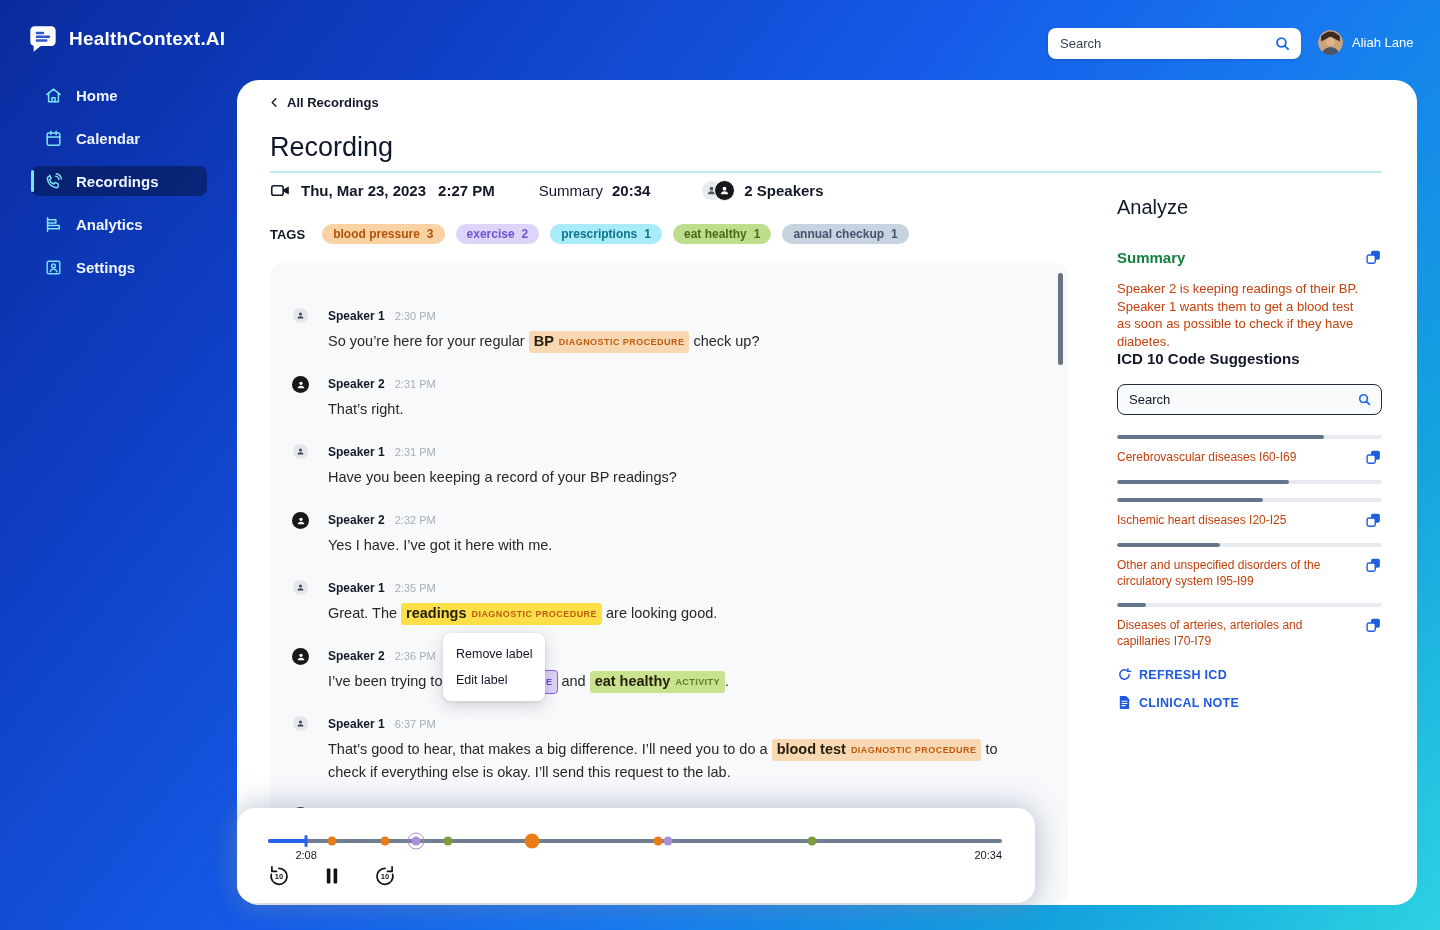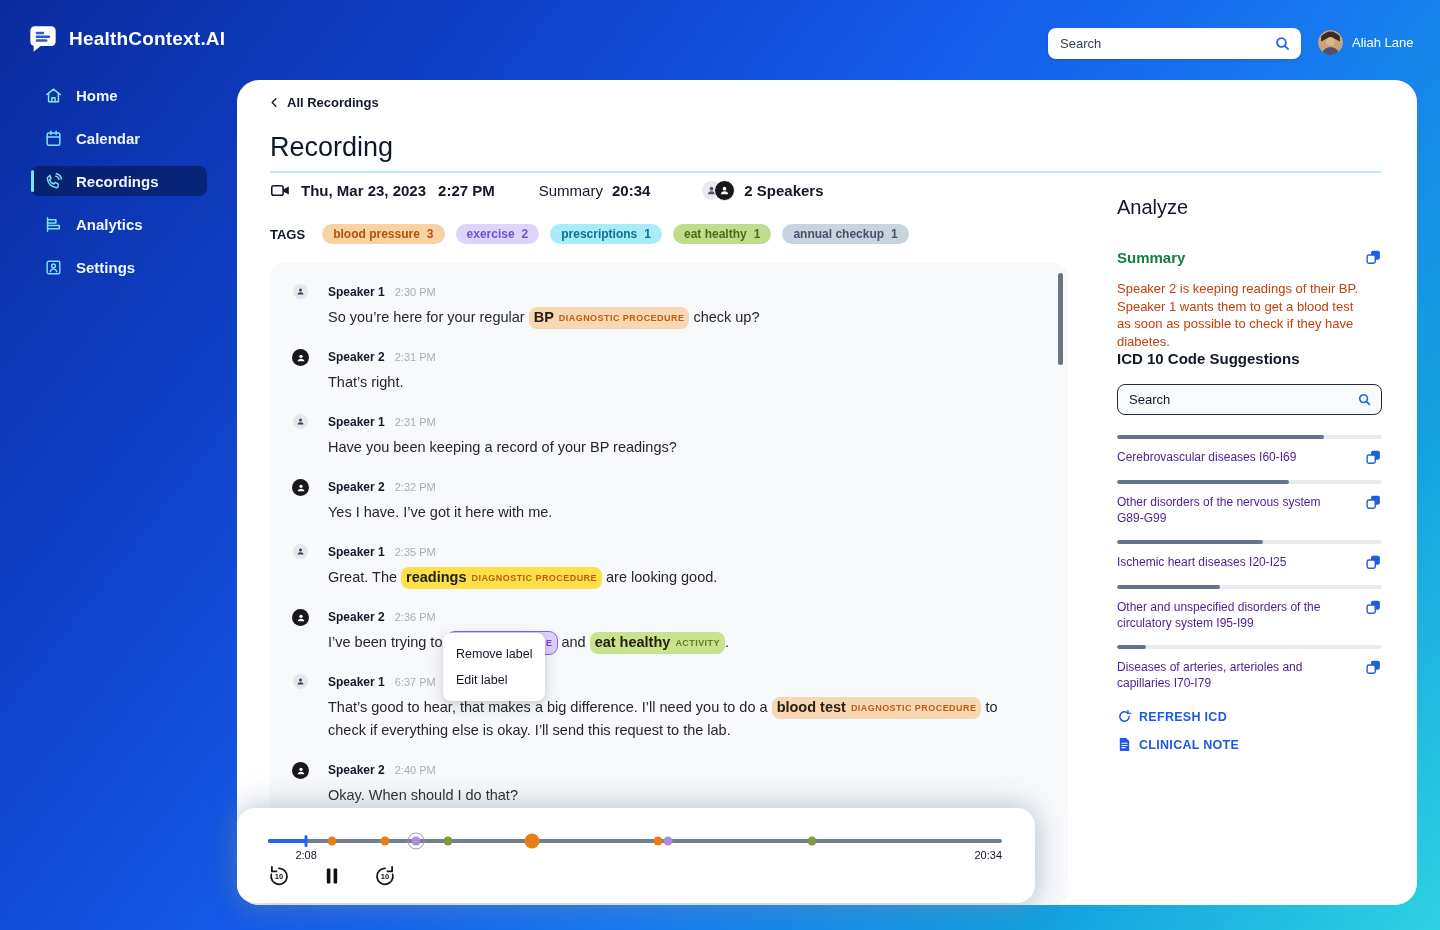--- a/index.html
+++ b/index.html
@@ -75,25 +75,25 @@
     position:absolute; left:33px; top:183px; width:798px; height:642px;
     background:#f8f9fb; border-radius:14px; padding-top:22px; overflow:hidden;
   }
   .scroll-thumb { position:absolute; right:5px; top:10px; width:5px; height:92px; background:#6b7280; border-radius:3px; cursor:pointer; }
   .msg { position:relative; padding:0 46px 0 58px; margin-bottom:21px; }
   .msg-ava { position:absolute; left:23px; top:-1px; border-radius:50%; display:flex; align-items:center; justify-content:center; }
   .msg-ava.light { width:15px; height:15px; background:#e4e7eb; color:#374151; }
   .msg-ava.dark { width:17px; height:17px; background:#18181b; color:#fff; left:22px; }
   .msg-ava svg { width:9px; height:9px; }
   .msg-ava.dark svg { width:10px; height:10px; }
-  .msg-head { display:flex; align-items:baseline; gap:10px; margin-bottom:7px; }
+  .msg-head { display:flex; align-items:baseline; gap:10px; margin-bottom:7px;margin-top:24px; }
   .msg-speaker { font-size:12px; font-weight:bold; color:#111827; }
   .msg-time { font-size:11px; color:#a6adb8; }
   .msg-text { font-size:14.5px; color:#27272a; line-height:23px; }
-  .entity { display:inline-block; padding:0 5px; border-radius:8px; white-space:nowrap; line-height:20px; cursor:pointer; }
+  .entity { display:inline-block; padding:0 5px; border-radius:3px; white-space:nowrap; line-height:20px; cursor:pointer; }
   .entity .term { font-weight:bold; font-size:14.5px; color:#27200f; }
   .entity .etype { font-size:9px; font-weight:bold; letter-spacing:.45px; margin-left:5px; text-transform:uppercase; position:relative; top:-1.5px; }
   .entity.selected { outline:1.5px solid #8b5cf6; }
 
   
   .context-menu {
     position:absolute; left:443px; top:633px; min-width:95px; z-index:40;
     background:#fff; border-radius:8px; padding:8px 13px;
     box-shadow:0 5px 18px rgba(15,23,42,.16), 0 1px 4px rgba(15,23,42,.1);
   }
@@ -111,21 +111,21 @@
     margin-top:17px; height:31px; border:1.5px solid #1f2937; border-radius:8px;
     background:#f8fafc; display:flex; align-items:center; padding:0 9px 0 11px;
   }
   .icd-search input { flex:1; border:none; outline:none; background:transparent; font-size:13px; color:#111827; font-family:inherit; }
   .icd-search input::placeholder { color:#111827; }
   .icd-list { margin-top:20px; }
   .icd-item { margin-bottom:14px; }
   .icd-bar { height:4px; background:#e7ebef; border-radius:2px; overflow:hidden; }
   .icd-fill { height:4px; background:#64748b; border-radius:2px; }
   .icd-row { display:flex; justify-content:space-between; align-items:flex-start; gap:8px; margin-top:10px; }
-  .icd-name { font-size:12px; color:#4c1d95; line-height:16px; max-width:228px; }
+  .icd-name { font-size:12px; color:#c2410c; line-height:16px; max-width:228px; }
   .panel-link { display:flex; align-items:center; gap:7px; color:#1d5ae0; font-size:12.5px; font-weight:bold; letter-spacing:.3px; cursor:pointer; }
   .panel-link .link-ic { width:15px; height:15px; }
   .link-refresh { margin-top:18px; }
   .link-note { margin-top:13px; }
 
   
   .player {
     position:absolute; left:237px; top:808px; width:798px; height:95px; z-index:30;
     background:#ffffff; border-radius:18px;
     box-shadow:0 -4px 30px rgba(120,140,170,.38), 0 8px 24px rgba(120,140,170,.25);
@@ -459,29 +459,20 @@
                   <rect x="8.5" y="2.5" width="12.5" height="12.5" rx="2.5" fill="currentColor"></rect>
                   <rect x="3" y="8.5" width="11.5" height="11.5" rx="2.5" fill="#ffffff" stroke="currentColor" stroke-width="2"></rect>
                 </svg>
       </span>
     </div>
   </div>
           <div class="icd-item">
     <div class="icd-bar">
               <div class="icd-fill" style="width: 65%;"></div>
             </div>
-    <div class="icd-row">
-      <span class="icd-name">Other disorders of the nervous system G89-G99</span>
-      <span class="copy-btn">
-        <svg viewBox="0 0 24 24">
-                  <rect x="8.5" y="2.5" width="12.5" height="12.5" rx="2.5" fill="currentColor"></rect>
-                  <rect x="3" y="8.5" width="11.5" height="11.5" rx="2.5" fill="#ffffff" stroke="currentColor" stroke-width="2"></rect>
-                </svg>
-      </span>
-    </div>
   </div>
           <div class="icd-item">
     <div class="icd-bar">
               <div class="icd-fill" style="width: 55%;"></div>
             </div>
     <div class="icd-row">
       <span class="icd-name">Ischemic heart diseases I20-I25</span>
       <span class="copy-btn">
         <svg viewBox="0 0 24 24">
                   <rect x="8.5" y="2.5" width="12.5" height="12.5" rx="2.5" fill="currentColor"></rect>

